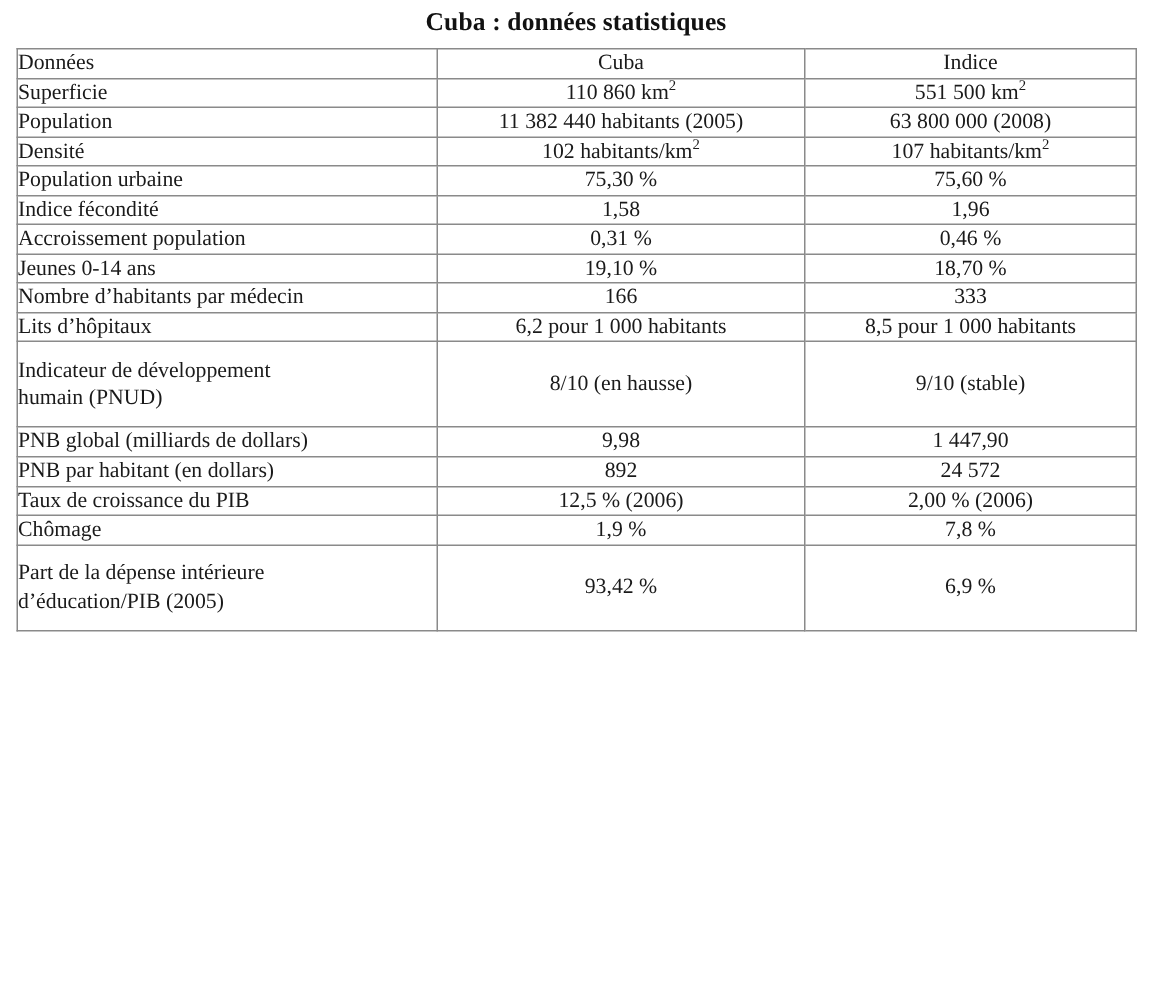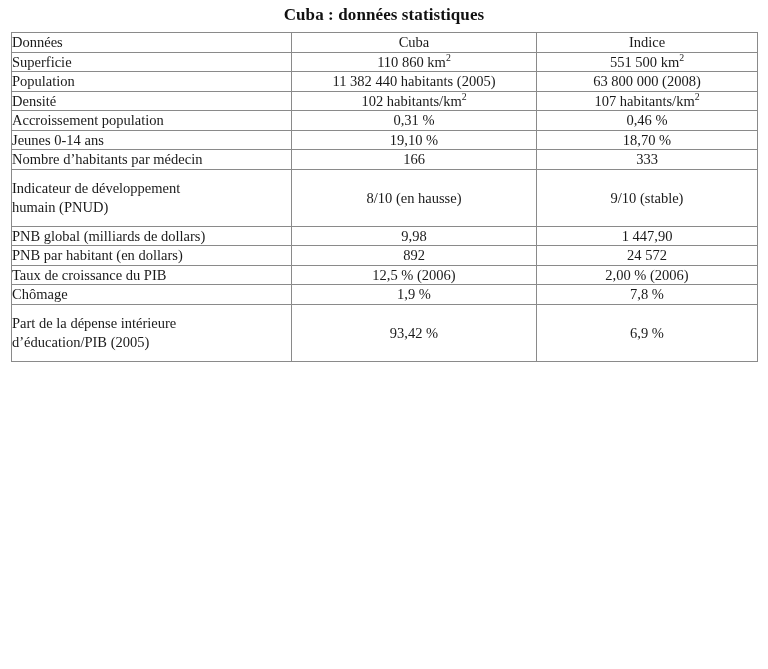--- a/index.html
+++ b/index.html
@@ -124,38 +124,59 @@
           </tr>
           <tr>
             <td class="cell-label">
               <span class="line">Densité</span>
             </td>
             <td class="cell-val">102 habitants/km<sup>2</sup></td>
             <td class="cell-val">107 habitants/km<sup>2</sup></td>
           </tr>
           <tr>
             <td class="cell-label">
+              <span class="line">Population urbaine</span>
+            </td>
+            <td class="cell-val">75,30 %</td>
+            <td class="cell-val">75,60 %</td>
+          </tr>
+          <tr>
+            <td class="cell-label">
+              <span class="line">Indice fécondité</span>
+            </td>
+            <td class="cell-val">1,58</td>
+            <td class="cell-val">1,96</td>
+          </tr>
+          <tr>
+            <td class="cell-label">
               <span class="line">Accroissement population</span>
             </td>
             <td class="cell-val">0,31 %</td>
             <td class="cell-val">0,46 %</td>
           </tr>
           <tr>
             <td class="cell-label">
               <span class="line">Jeunes 0-14 ans</span>
             </td>
             <td class="cell-val">19,10 %</td>
             <td class="cell-val">18,70 %</td>
           </tr>
           <tr>
             <td class="cell-label">
               <span class="line">Nombre d’habitants par médecin</span>
             </td>
             <td class="cell-val">166</td>
             <td class="cell-val">333</td>
+          </tr>
+          <tr>
+            <td class="cell-label">
+              <span class="line">Lits d’hôpitaux</span>
+            </td>
+            <td class="cell-val">6,2 pour 1 000 habitants</td>
+            <td class="cell-val">8,5 pour 1 000 habitants</td>
           </tr>
           <tr class="tall">
             <td class="cell-label">
               <span class="line">Indicateur de développement</span>
               <span class="line">humain (PNUD)</span>
             </td>
             <td class="cell-val">8/10 (en hausse)</td>
             <td class="cell-val">9/10 (stable)</td>
           </tr>
           <tr>

